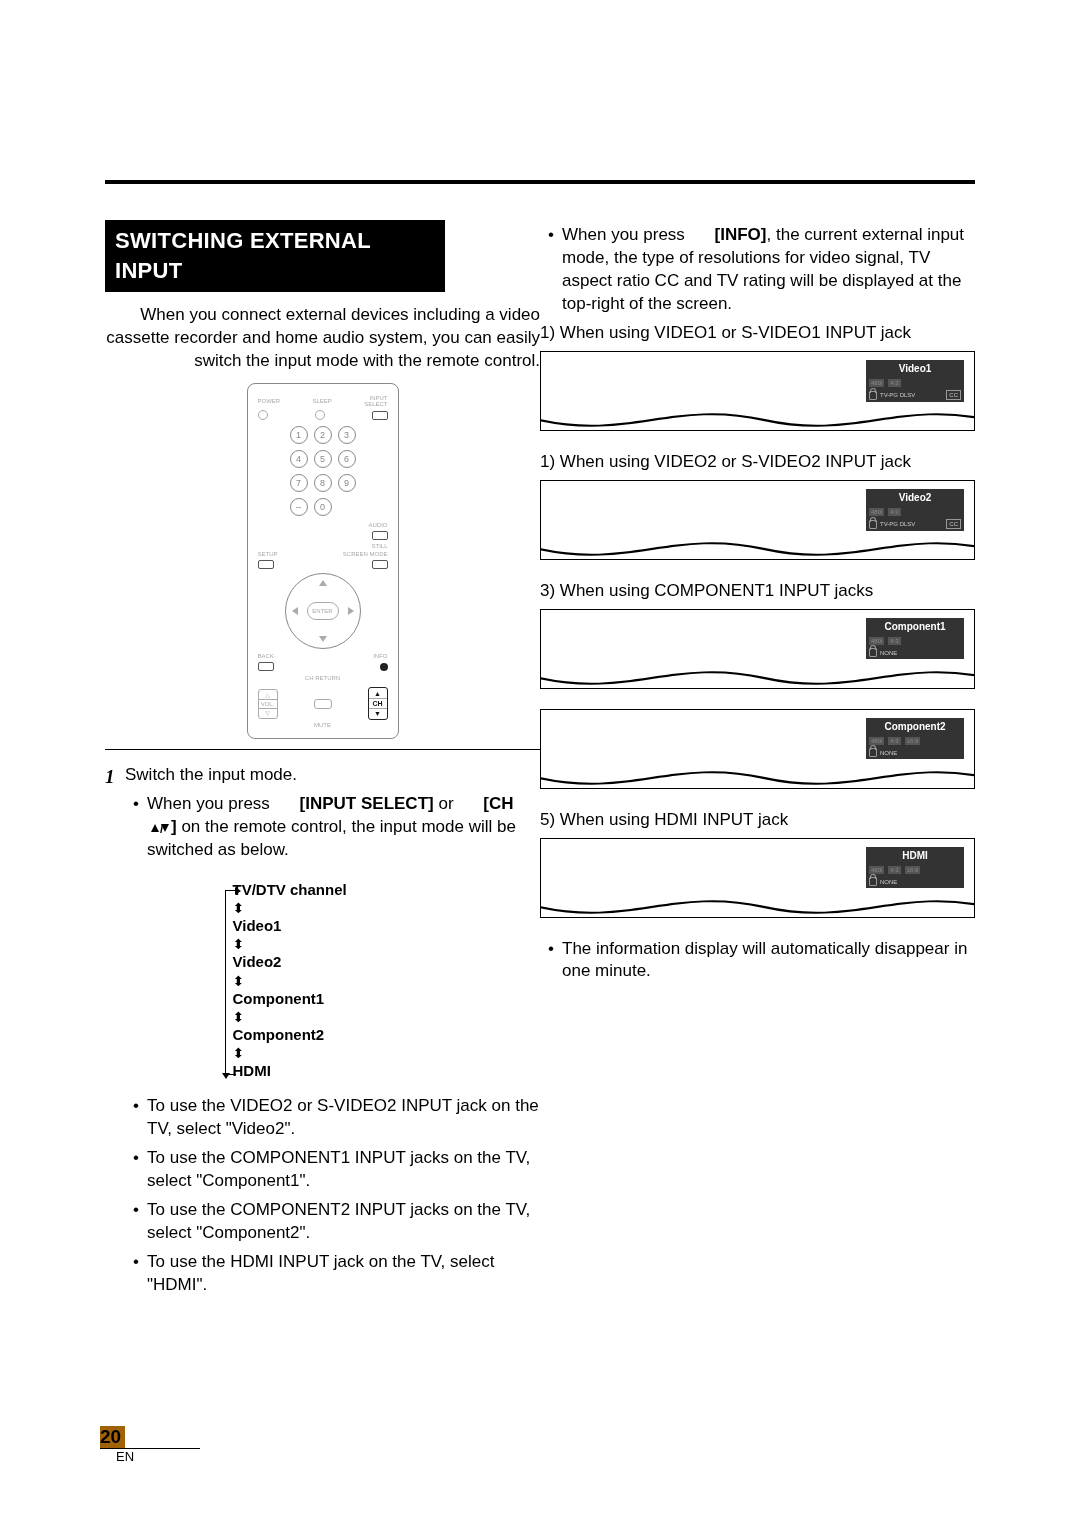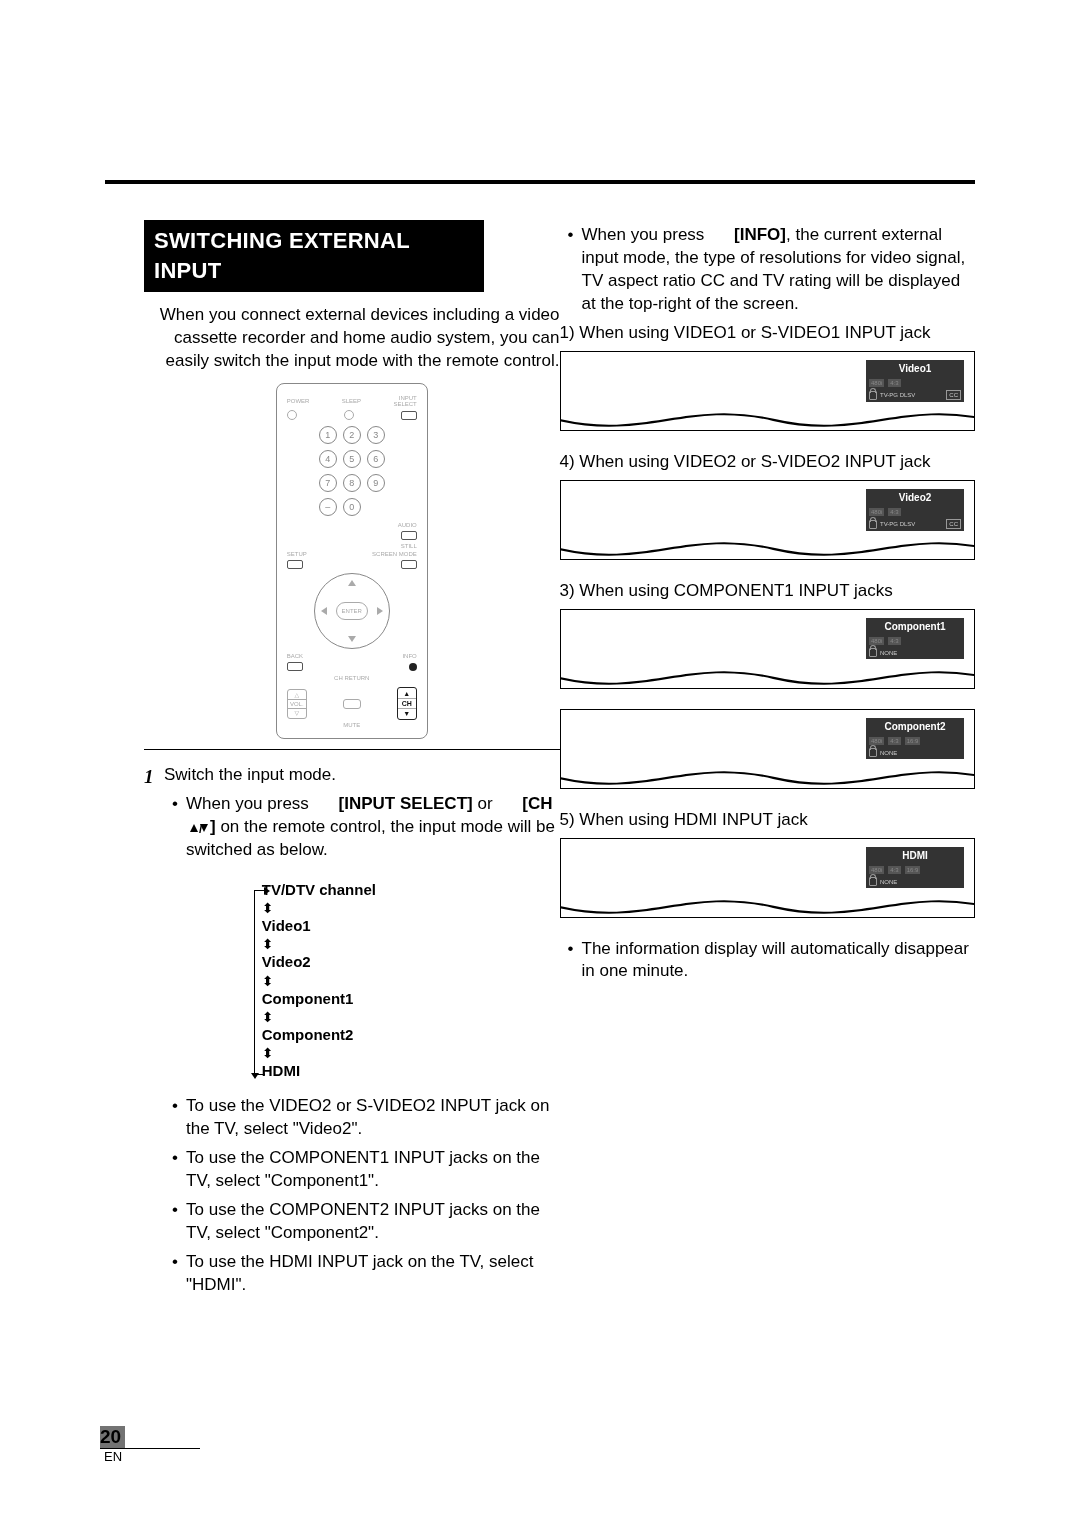--- a/index.html
+++ b/index.html
@@ -20,21 +20,20 @@
   .hr-top {
     position: absolute;
     top: 180px;
     left: 105px;
     right: 105px;
     border-top: 4px solid #000;
   }
   .columns {
     display: flex;
     margin-top: 40px;
-    margin-left: 39px;
   }
   .col {
     flex: 1;
     font-size: 17px;
     line-height: 1.35;
   }
   .title-bar {
     background: #000;
     color: #fff;
     font-weight: bold;
@@ -140,22 +139,22 @@
   .lock { width:6px;height:7px;border:1px solid #999; border-radius:1px; position:relative;}
   .lock::before{content:"";position:absolute;top:-4px;left:0;width:4px;height:4px;border:1px solid #999;border-bottom:none;border-radius:3px 3px 0 0;}
 
   .footer {
     position:absolute;
     left: 80px;
     bottom: 64px;
     width: 120px;
   }
   .footer-line { border-top:1px solid #000; margin-left:20px; }
-  .pnum { font-weight:bold; font-size:19px; margin-left:20px; margin-top:-14px; background:#737373; display:inline-block; padding:0 4px 0 0;}
-  .pen { font-size:13px; margin-left:24px; }
+  .pnum { font-weight:bold; font-size:19px; margin-left:20px; margin-top:-14px; background:#a16207; display:inline-block; padding:0 4px 0 0;}
+  .pen { font-size:13px; margin-left:36px; }
 </style>
 </head>
 <body>
 
 <div class="page">
   <div class="hr-top"></div>
 
   <div class="columns">
 
     <div class="col">
@@ -304,21 +303,21 @@
                   <span style="margin-left:auto;border:1px solid #999;padding:0 2px;">CC</span>
                 </div>
               </div>
               <svg class="wave" viewBox="0 0 100 20" preserveAspectRatio="none">
                 <path d="M0,8 C20,18 30,-2 50,8 C70,18 80,-2 100,8 L100,20 L0,20 Z" fill="#fff"></path>
                 <path d="M0,8 C20,18 30,-2 50,8 C70,18 80,-2 100,8" fill="none" stroke="#000" stroke-width="1"></path>
               </svg>
             </div>
           </div>
           <div>
-            <div class="case">4) When using VIDEO2 or S-VIDEO2 INPUT jack</div>
+            <div class="case">1) When using VIDEO2 or S-VIDEO2 INPUT jack</div>
             <div class="screen">
               <div class="osd">
                 <div class="lab">Video2</div>
                 <div class="row">
                   <span>480i</span>
                   <span>4:3</span>
                 </div>
                 <div class="row2">
                   <span class="lock"></span>
                   <span>TV-PG DLSV</span>

